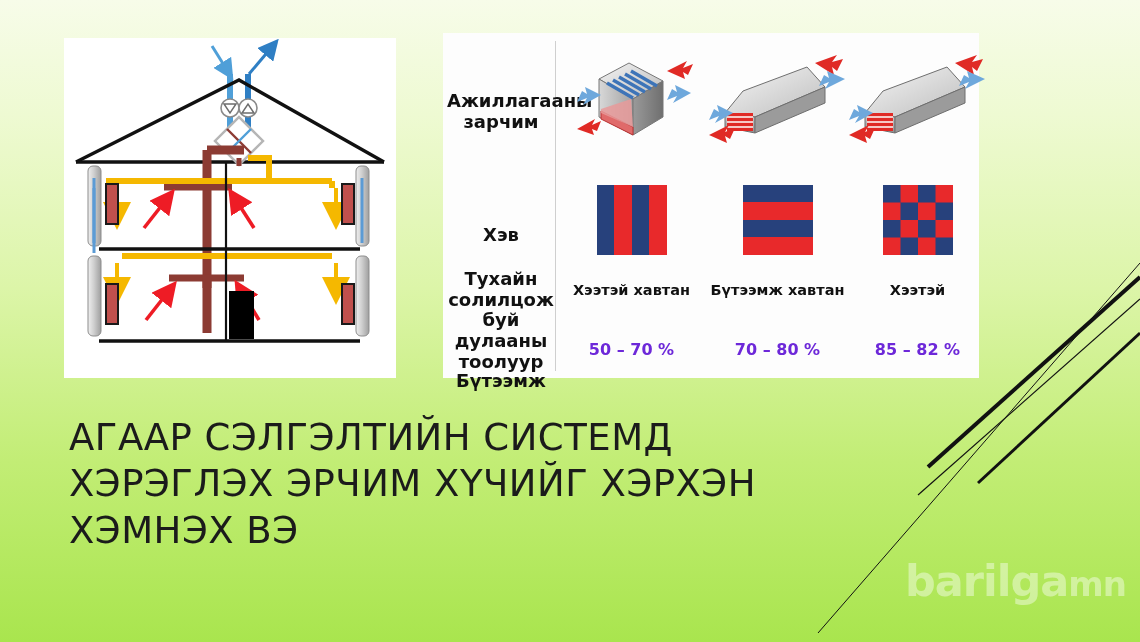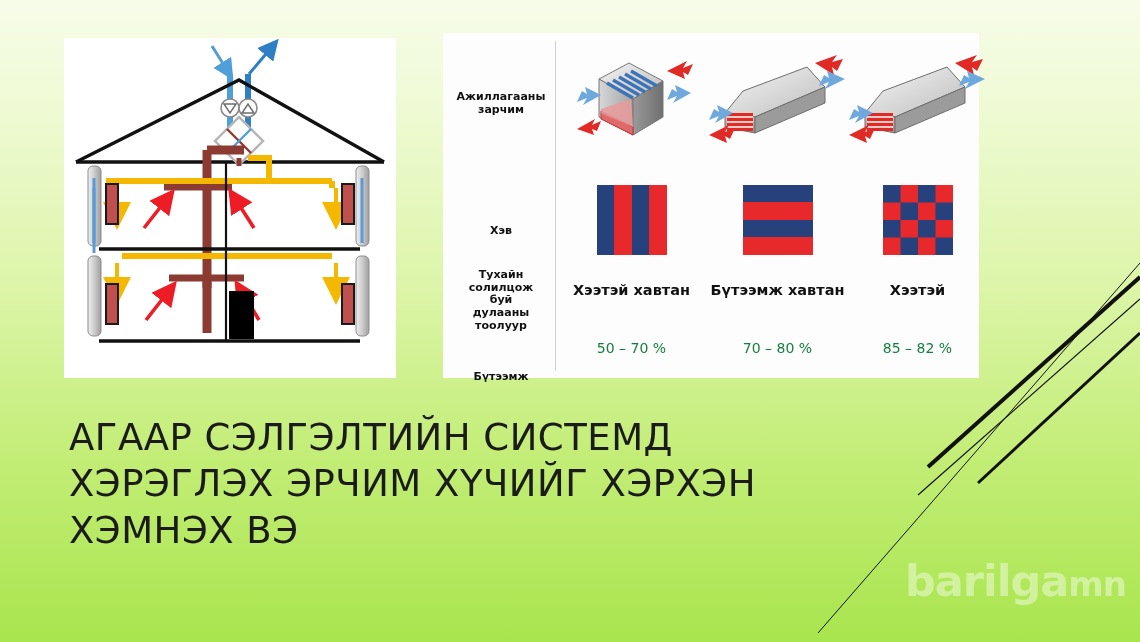--- a/index.html
+++ b/index.html
@@ -44,21 +44,21 @@
   .panel-table{
     position:absolute;left:443px;top:33px;width:536px;height:345px;
     background:#fdfdfd;
   }
   .tbl{position:absolute;inset:0;}
   .divider{position:absolute;left:112px;top:8px;width:1px;height:330px;background:#cfcfcf;}
 
   .row-label{
     position:absolute;left:4px;width:108px;text-align:center;
     font-family:"DejaVu Sans", sans-serif;
-    font-weight:700;color:#111;font-size:11px;line-height:1.15;
+    font-weight:700;color:#111;font-size:18px;line-height:1.15;
   }
   .lbl-principle{top:58px;}
   .lbl-pattern{top:192px;}
   .lbl-counter{top:236px;}
   .lbl-eff{top:338px;}
 
   .col{position:absolute;width:141px;text-align:center;}
   .col1{left:118px;}
   .col2{left:264px;}
   .col3{left:404px;}
@@ -66,21 +66,21 @@
   .cell-illus{position:absolute;top:18px;height:100px;}
   .cell-swatch{position:absolute;top:152px;height:76px;}
   .cell-name{
     position:absolute;top:249px;
     font-family:"DejaVu Sans", sans-serif;
     font-weight:700;font-size:14.5px;color:#111;
   }
   .cell-eff{
     position:absolute;top:307px;
     font-family:"DejaVu Sans", sans-serif;
-    font-weight:400;font-size:14px;color:#15803d;
+    font-weight:700;font-size:16px;color:#6d28d9;
   }
 
   .swatch{margin:0 auto;display:block;}
 </style>
 </head>
 <body>
 
 <div class="slide">
 
   <div class="panel-house">

